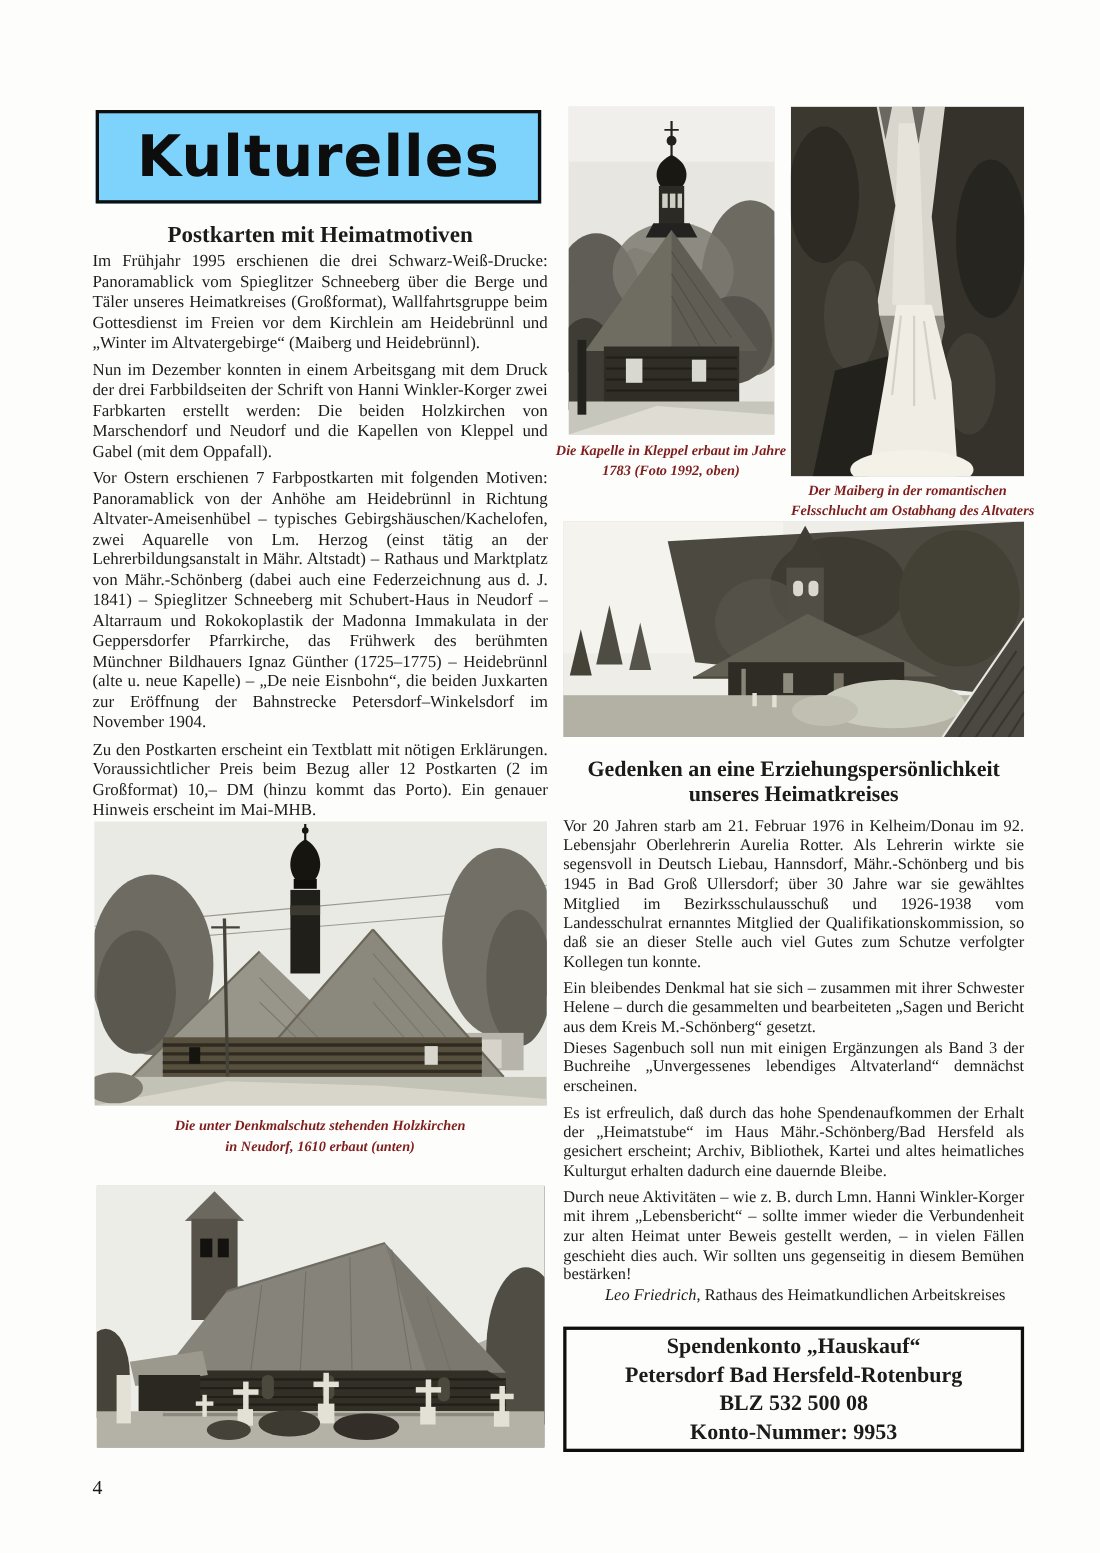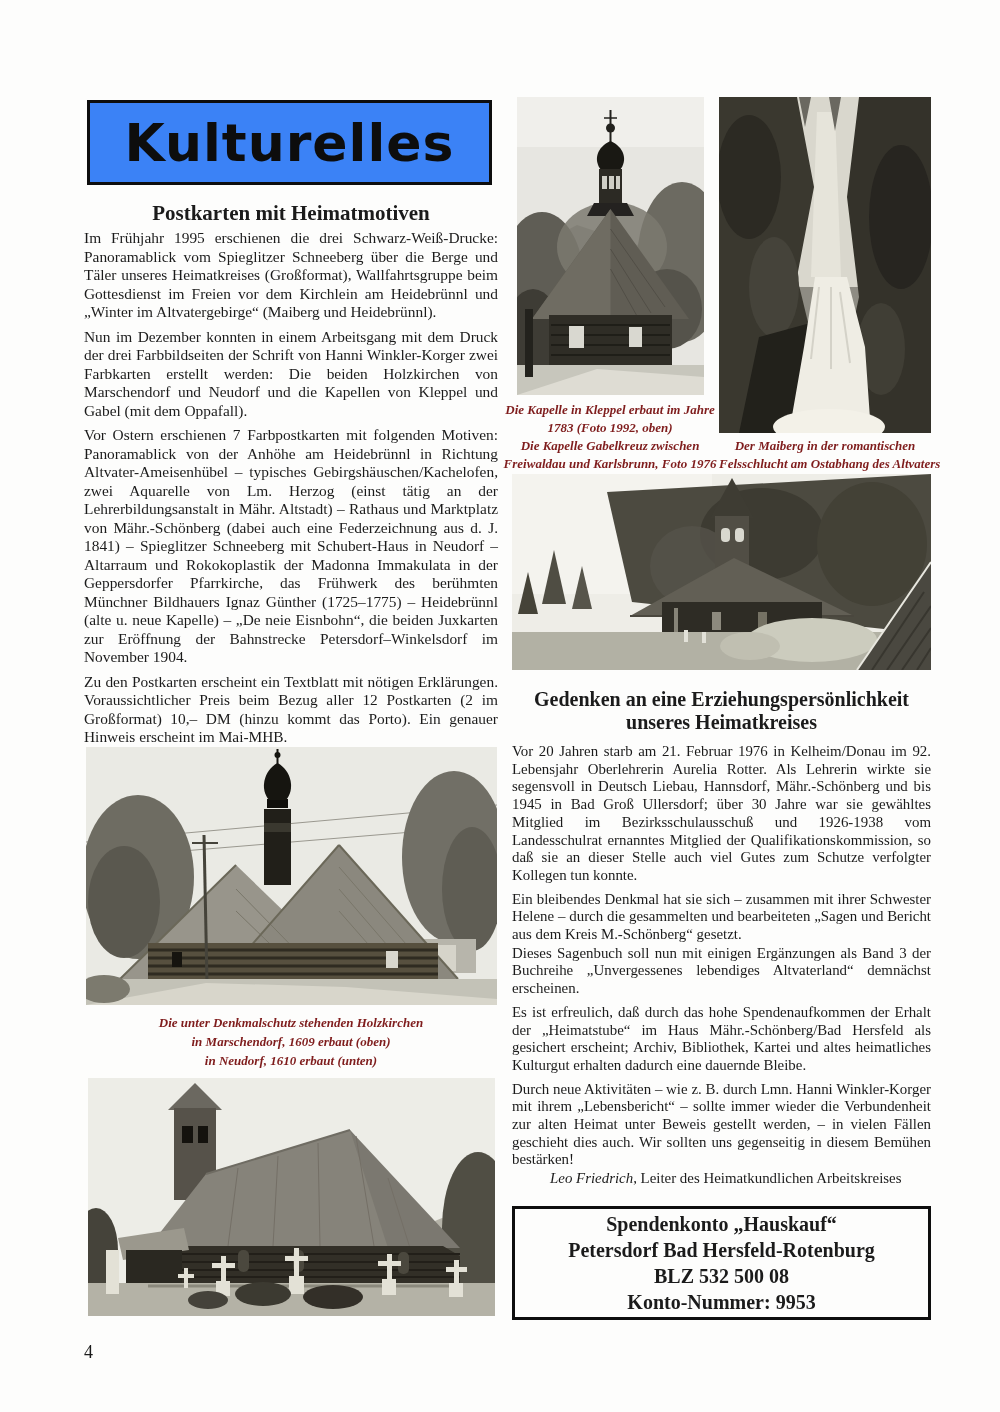--- a/index.html
+++ b/index.html
@@ -7,21 +7,21 @@
     position:relative; width:1000px; height:1412px;
     background:#fdfdfc; color:#1b1b1b;
     font-family:"Liberation Serif", serif;
     overflow:hidden;
   }
   .abs { position:absolute; }
 
   
   .masthead {
     left:87px; top:100px; width:399px; height:79px;
-    border:3px solid #0e0e0e; background:#3b82f6;
+    border:3px solid #0e0e0e; background:#7dd3fc;
     display:flex; align-items:center; justify-content:center;
   }
   .masthead-title {
     font-family:"DejaVu Sans", sans-serif; font-weight:bold;
     font-size:52px; letter-spacing:1px; color:#0d0d0d;
   }
 
   
   .left-title { left:84px; top:201px; width:414px; margin:0;
     text-align:center; font-weight:bold; font-size:21px; }
@@ -140,24 +140,20 @@
         <ellipse cx="110" cy="330" rx="56" ry="18" fill="#f3f1e8"></ellipse>
       </g>
       <path d="M80,0 L86,30 L92,0 Z M110,0 L116,34 L122,0 Z" fill="#6a6860"></path>
     </svg>
   </div>
 
   <div class="abs cap cap-kleppel">
     <div>Die Kapelle in Kleppel erbaut im Jahre</div>
     <div>1783 (Foto 1992, oben)</div>
   </div>
-  <div class="abs cap cap-gabelkreuz">
-    <div>Die Kapelle Gabelkreuz zwischen</div>
-    <div>Freiwaldau und Karlsbrunn, Foto 1976</div>
-  </div>
   <div class="abs cap cap-oppafall">
     <div>Der Maiberg in der romantischen</div>
     <div>Felsschlucht am Ostabhang des Altvaters</div>
   </div>
 
   <div class="abs ph ph-gabelkreuz">
     <svg viewBox="0 0 419 196" preserveAspectRatio="none">
       <rect width="419" height="196" fill="#eeede7"></rect>
       <rect width="200" height="120" fill="#f4f3ee"></rect>
       <g>
@@ -198,21 +194,21 @@
   <h2 class="abs right-title">
     <div>Gedenken an eine Erziehungspersönlichkeit</div>
     <div>unseres Heimatkreises</div>
   </h2>
   <div class="abs right-body col-body">
     <p>Vor 20 Jahren starb am 21. Februar 1976 in Kelheim/Donau im 92. Lebensjahr Oberlehrerin Aurelia Rotter. Als Lehrerin wirkte sie segensvoll in Deutsch Liebau, Hannsdorf, Mähr.-Schönberg und bis 1945 in Bad Groß Ullersdorf; über 30 Jahre war sie gewähltes Mitglied im Bezirksschulausschuß und 1926-1938 vom Landesschulrat ernanntes Mitglied der Qualifikationskommission, so daß sie an dieser Stelle auch viel Gutes zum Schutze verfolgter Kollegen tun konnte.</p>
     <p class="tight">Ein bleibendes Denkmal hat sie sich – zusammen mit ihrer Schwester Helene – durch die gesammelten und bearbeiteten „Sagen und Bericht aus dem Kreis M.-Schönberg“ gesetzt.</p>
     <p>Dieses Sagenbuch soll nun mit einigen Ergänzungen als Band 3 der Buchreihe „Unvergessenes lebendiges Altvaterland“ demnächst erscheinen.</p>
     <p>Es ist erfreulich, daß durch das hohe Spendenaufkommen der Erhalt der „Heimatstube“ im Haus Mähr.-Schönberg/Bad Hersfeld als gesichert erscheint; Archiv, Bibliothek, Kartei und altes heimatliches Kulturgut erhalten dadurch eine dauernde Bleibe.</p>
     <p class="tight">Durch neue Aktivitäten – wie z. B. durch Lmn. Hanni Winkler-Korger mit ihrem „Lebensbericht“ – sollte immer wieder die Verbundenheit zur alten Heimat unter Beweis gestellt werden, – in vielen Fällen geschieht dies auch. Wir sollten uns gegenseitig in diesem Bemühen bestärken!</p>
-    <p class="signature"><span class="sig-name">Leo Friedrich</span><span>, Leiter des Heimatkundlichen Arbeitskreises</span></p>
+    <p class="signature"><span class="sig-name">Leo Friedrich</span><span>, Rathaus des Heimatkundlichen Arbeitskreises</span></p>
   </div>
 
   <div class="abs ph ph-marschendorf">
     <svg viewBox="0 0 411 258" preserveAspectRatio="none">
       <rect width="411" height="258" fill="#eaeae4"></rect>
       <path d="M0,95 L411,58 M0,112 L411,78" stroke="#9a988f" stroke-width="1" fill="none"></path>
       <g>
         <ellipse cx="52" cy="130" rx="56" ry="82" fill="#6e6c62"></ellipse>
         <ellipse cx="38" cy="155" rx="36" ry="56" fill="#5a584f"></ellipse>
         <ellipse cx="368" cy="110" rx="52" ry="86" fill="#716f66"></ellipse>
@@ -239,21 +235,20 @@
       <line x1="118" y1="88" x2="121" y2="236" stroke="#45433a" stroke-width="3"></line>
       <line x1="106" y1="96" x2="132" y2="96" stroke="#45433a" stroke-width="2"></line>
       <rect y="232" width="411" height="26" fill="#c3c2b7"></rect>
       <path d="M0,258 L120,236 L260,240 L411,252 L411,258 Z" fill="#d8d6cb"></path>
       <ellipse cx="18" cy="242" rx="26" ry="14" fill="#7c7a6e"></ellipse>
     </svg>
   </div>
 
   <div class="abs cap cap-holzkirchen">
     <div>Die unter Denkmalschutz stehenden Holzkirchen</div>
-    <div>in Marschendorf, 1609 erbaut (oben)</div>
     <div>in Neudorf, 1610 erbaut (unten)</div>
   </div>
 
   <div class="abs ph ph-neudorf">
     <svg viewBox="0 0 407 238" preserveAspectRatio="none">
       <rect width="407" height="238" fill="#ededе7"></rect>
       <rect width="407" height="238" fill="#edede7"></rect>
       <path d="M330,150 L407,118 L407,182 L330,182 Z" fill="#b5b3a8"></path>
       <ellipse cx="390" cy="150" rx="36" ry="76" fill="#504e44"></ellipse>
       <ellipse cx="8" cy="172" rx="22" ry="42" fill="#45433a"></ellipse>

